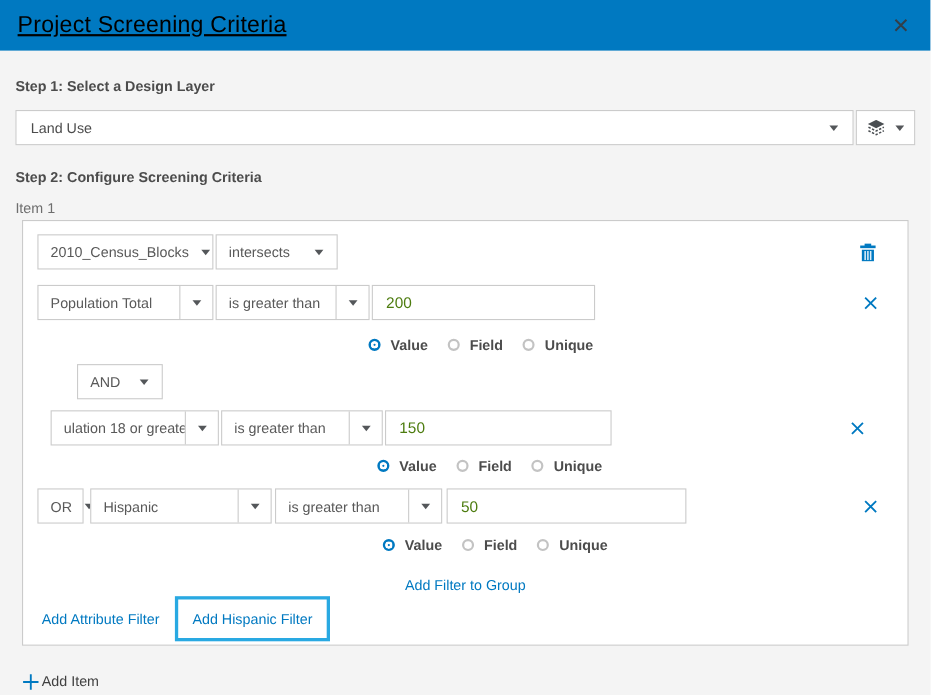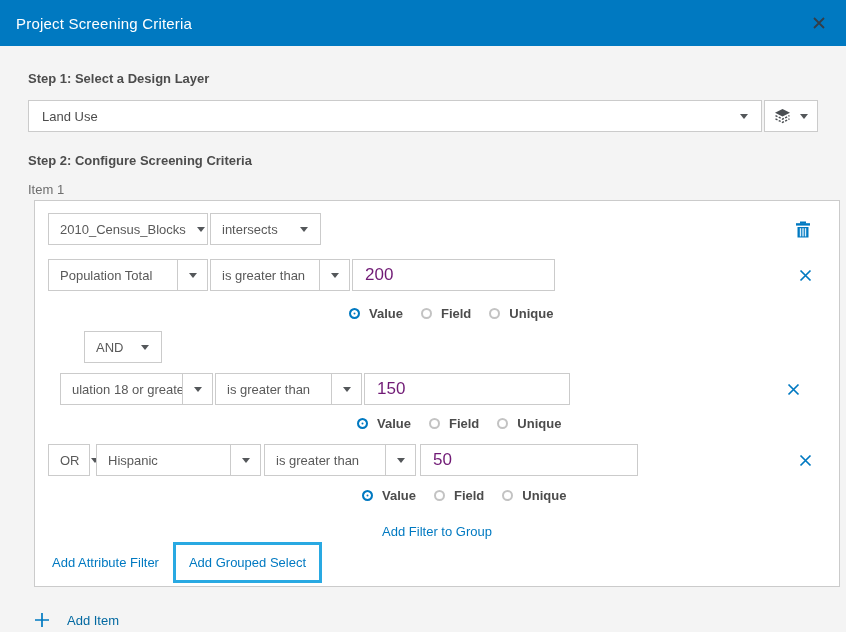--- a/index.html
+++ b/index.html
@@ -9,24 +9,24 @@
     background:#f4f4f4;
     font-family:"Liberation Sans", sans-serif;
     font-size:13px; color:#4c4c4c;
   }
   
   .header {
     height:46px; background:#0079c1;
     display:flex; align-items:center; justify-content:space-between;
     padding:0 16px;
   }
-  .header-title { color:#ffffff; font-size:15px; letter-spacing:.2px; }
+  .header-title { color:#000000; font-size:21px; letter-spacing:.2px;text-decoration:underline; }
   .close-btn { display:flex; align-items:center; cursor:pointer; padding:4px; }
 
-  .content { padding:0 28px; }
+  .content { padding:0 14px; }
 
   .step-label { font-weight:bold; font-size:13px; color:#4c4c4c; }
   .step1-label { margin-top:25px; }
   .step2-label { margin-top:21px; }
 
   
   .layer-row { display:flex; margin-top:14px; height:32px; }
   .layer-select {
     flex:1; border:1px solid #cbcbcb; background:#fff;
     display:flex; align-items:center; justify-content:space-between;
@@ -64,21 +64,21 @@
     display:flex; align-items:center; justify-content:center; flex:none;
   }
   .caret {
     width:0; height:0; display:inline-block;
     border-left:4.5px solid transparent; border-right:4.5px solid transparent;
     border-top:5.5px solid #54575a;
   }
 
   .val-input {
     border:1px solid #cbcbcb; height:32px; padding:0 12px;
-    font-family:inherit; font-size:17px; color:#701a75; background:#fff;
+    font-family:inherit; font-size:14px; color:#4d7c0f; background:#fff;
     margin-left:2px; flex:none;
   }
 
   .icon-btn { margin-left:auto; display:flex; align-items:center; cursor:pointer; }
   .trash-margin { margin-right:15px; }
   .x-margin { margin-right:14px; }
 
   
   .radio-row { display:flex; align-items:center; gap:18px; height:17px; }
   .radio { display:flex; align-items:center; gap:9px; cursor:pointer; }
@@ -102,22 +102,22 @@
   .bottom-row .attr-link { margin-left:4px; }
   .focus-box {
     margin-left:14px;
     border:3px solid #29a9e2;
     padding:10px 13px;
     display:inline-flex; align-items:center;
   }
 
   .add-item-row {
     margin-top:25px; margin-left:6px;
-    display:flex; align-items:center; gap:17px;
-    color:#0369a1; cursor:pointer;
+    display:flex; align-items:flex-start; gap:2px;
+    color:#404040; cursor:pointer;
   }
 
   .mt14 { margin-top:14px; }
   .mt12 { margin-top:12px; }
   .mt11 { margin-top:11px; }
   .mt10 { margin-top:10px; }
   .mt9  { margin-top:9px;margin-left:36px; }
 </style>
 </head>
 <body>
@@ -296,21 +296,21 @@
       </span>
     </div>
 
     <div class="group-link-row">
       <span class="link">Add Filter to Group</span>
     </div>
 
     <div class="bottom-row">
       <span class="link attr-link">Add Attribute Filter</span>
       <span class="focus-box">
-        <span class="link">Add Grouped Select</span>
+        <span class="link">Add Hispanic Filter</span>
       </span>
     </div>
 
   </div>
 
   <div class="add-item-row">
     <svg width="16" height="16" viewBox="0 0 16 16">
         <path d="M8 1 V15 M1 8 H15" stroke="#0079c1" stroke-width="1.7" fill="none"></path>
       </svg>
     <span>Add Item</span>

